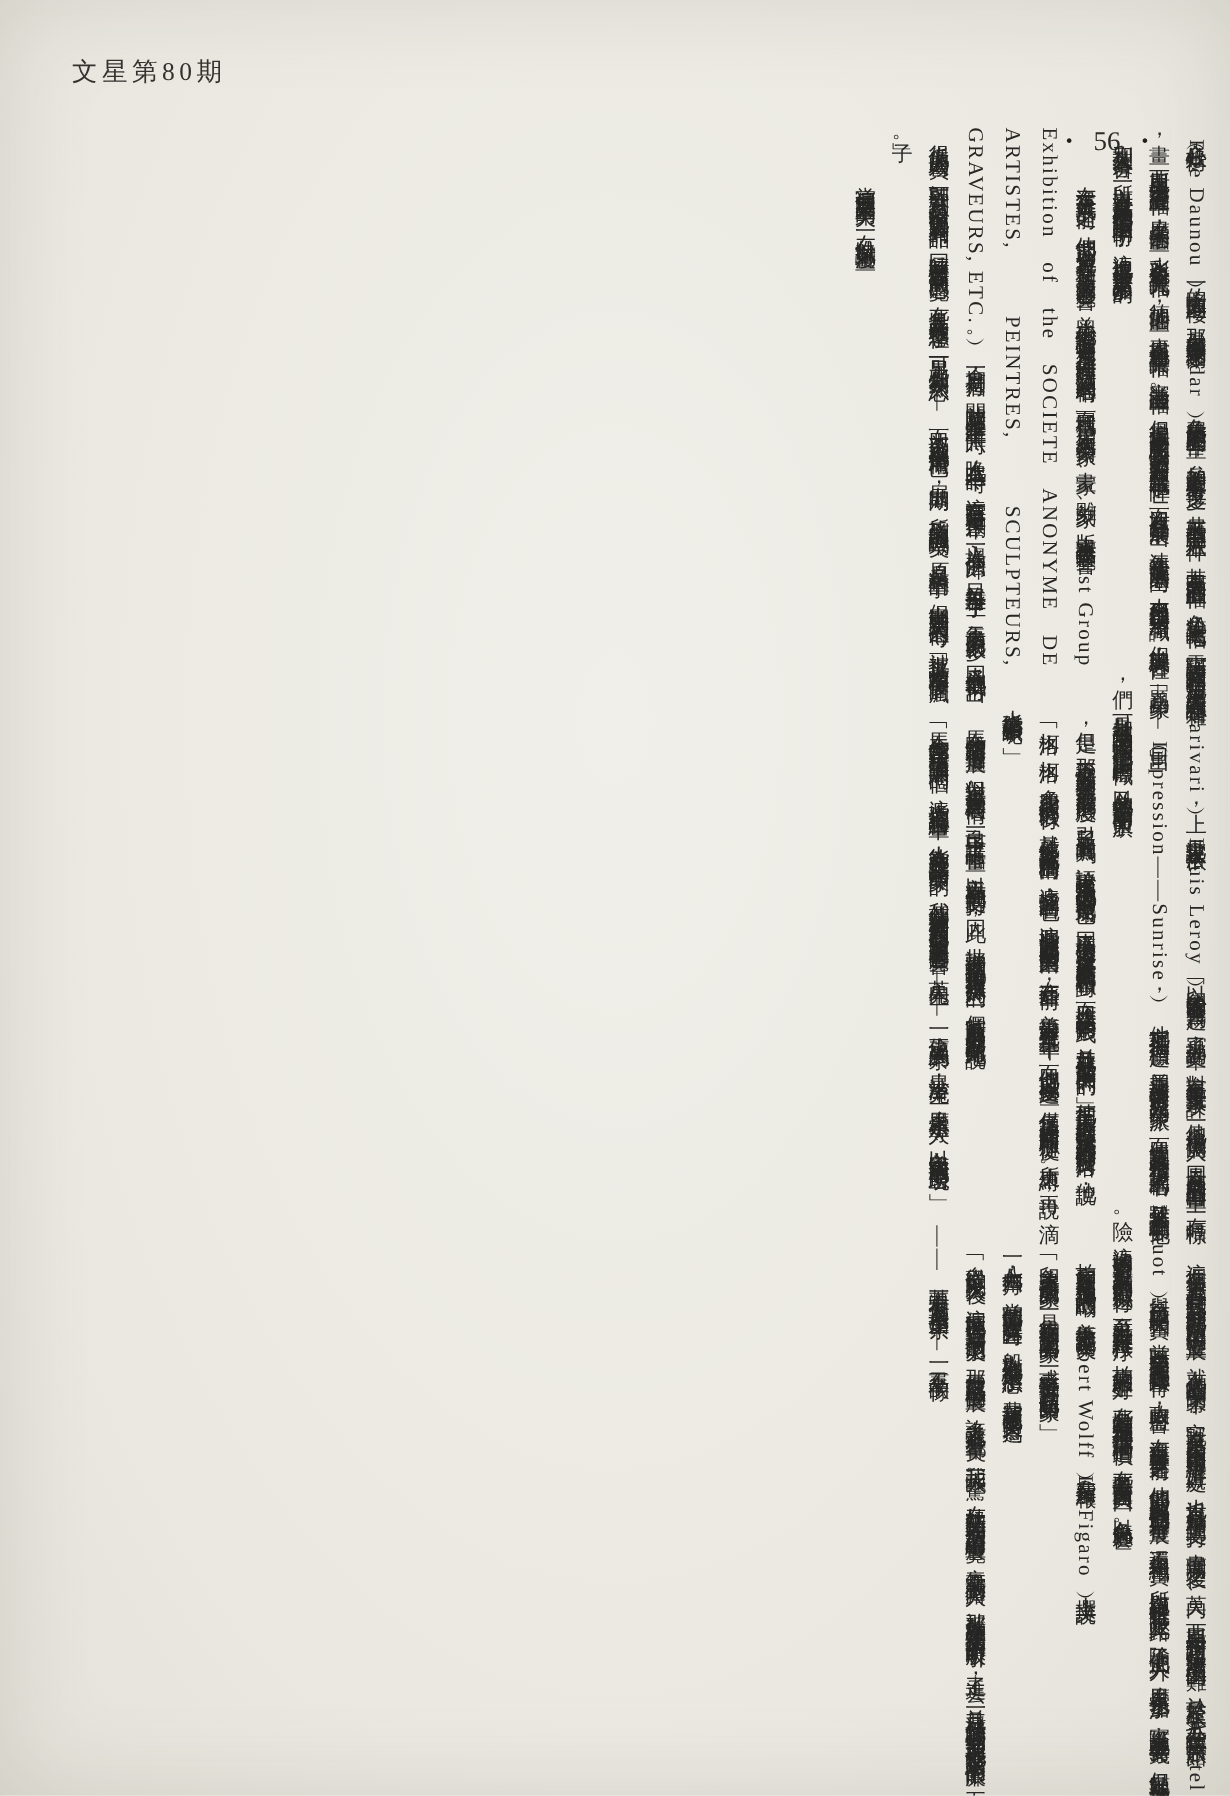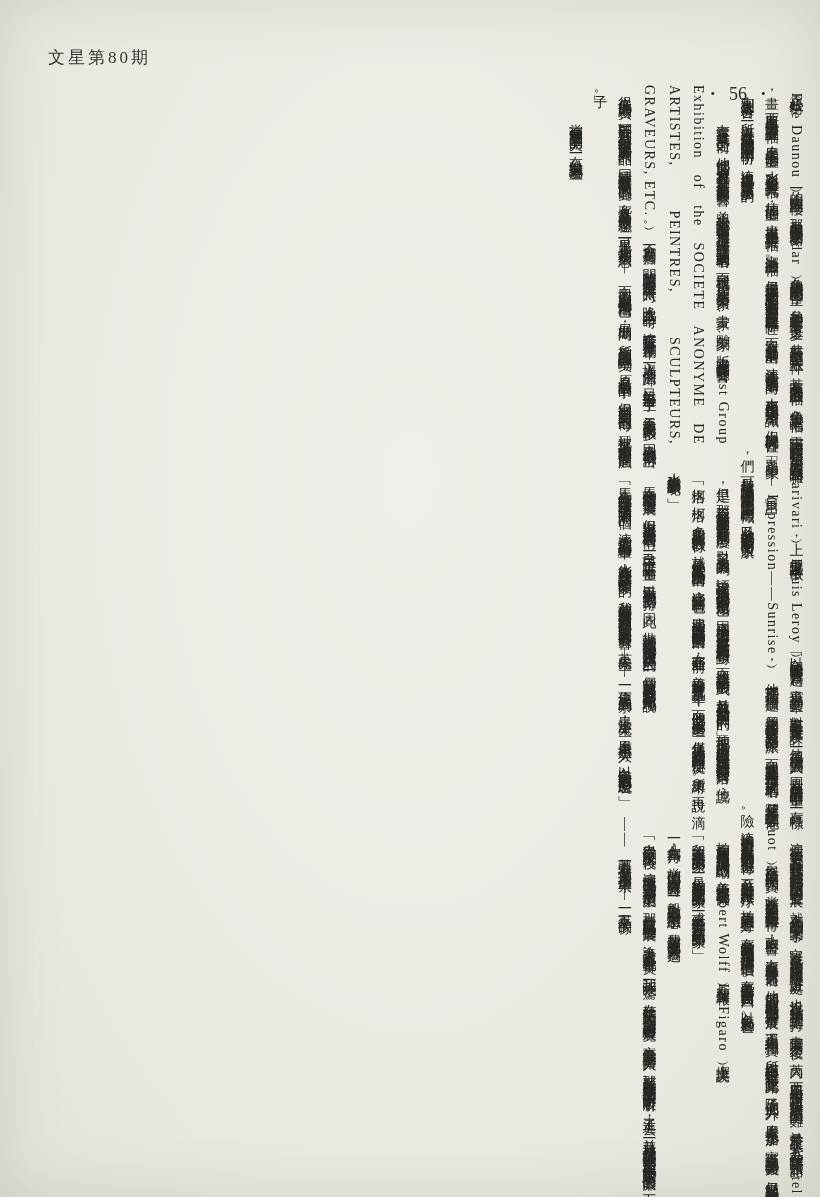--- a/index.html
+++ b/index.html
@@ -6,21 +6,21 @@
   body{
     width:820px;height:1197px;position:relative;overflow:hidden;
     background:#ecebe5;
     background-image:radial-gradient(ellipse at 50% 40%, #f0efe9 0%, #eae8e1 70%, #e3e1d8 100%);
     font-family:"Liberation Serif","DejaVu Serif",serif;
     color:#2a2a28;
   }
   .scan-edge{position:absolute;left:0;top:0;right:0;bottom:0;pointer-events:none;
     box-shadow:inset 0 0 60px rgba(120,115,100,.18);}
   
-  .journal-title{position:absolute;left:48px;top:46px;font-size:17px;letter-spacing:3px;color:#33322f;text-align:center;}
+  .journal-title{position:absolute;left:48px;top:36px;font-size:17px;letter-spacing:3px;color:#33322f;text-align:center;}
   .page-num{position:absolute;left:643px;top:38px;width:190px;text-align:center;font-size:18px;color:#2b2b29;margin-top:46px;}
   .page-num .dot{font-size:13px;vertical-align:2px;padding:0 14px;color:#1f1f1d;}
   
   .band{
     position:absolute;left:40px;width:768px;
     writing-mode:vertical-rl;text-orientation:mixed;
     font-size:14px;line-height:24.5px;letter-spacing:1.5px;
     text-align:justify;color:#262624;
   }
   .band p{margin:0;}

